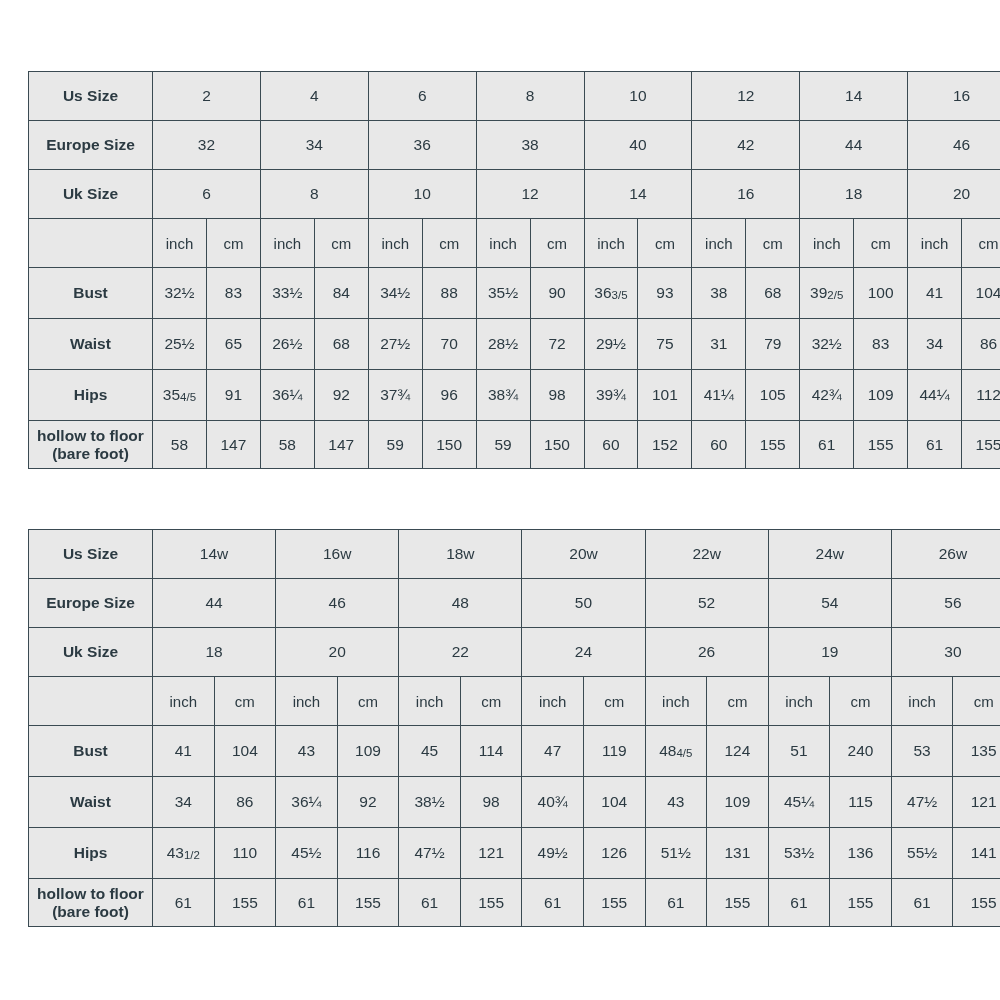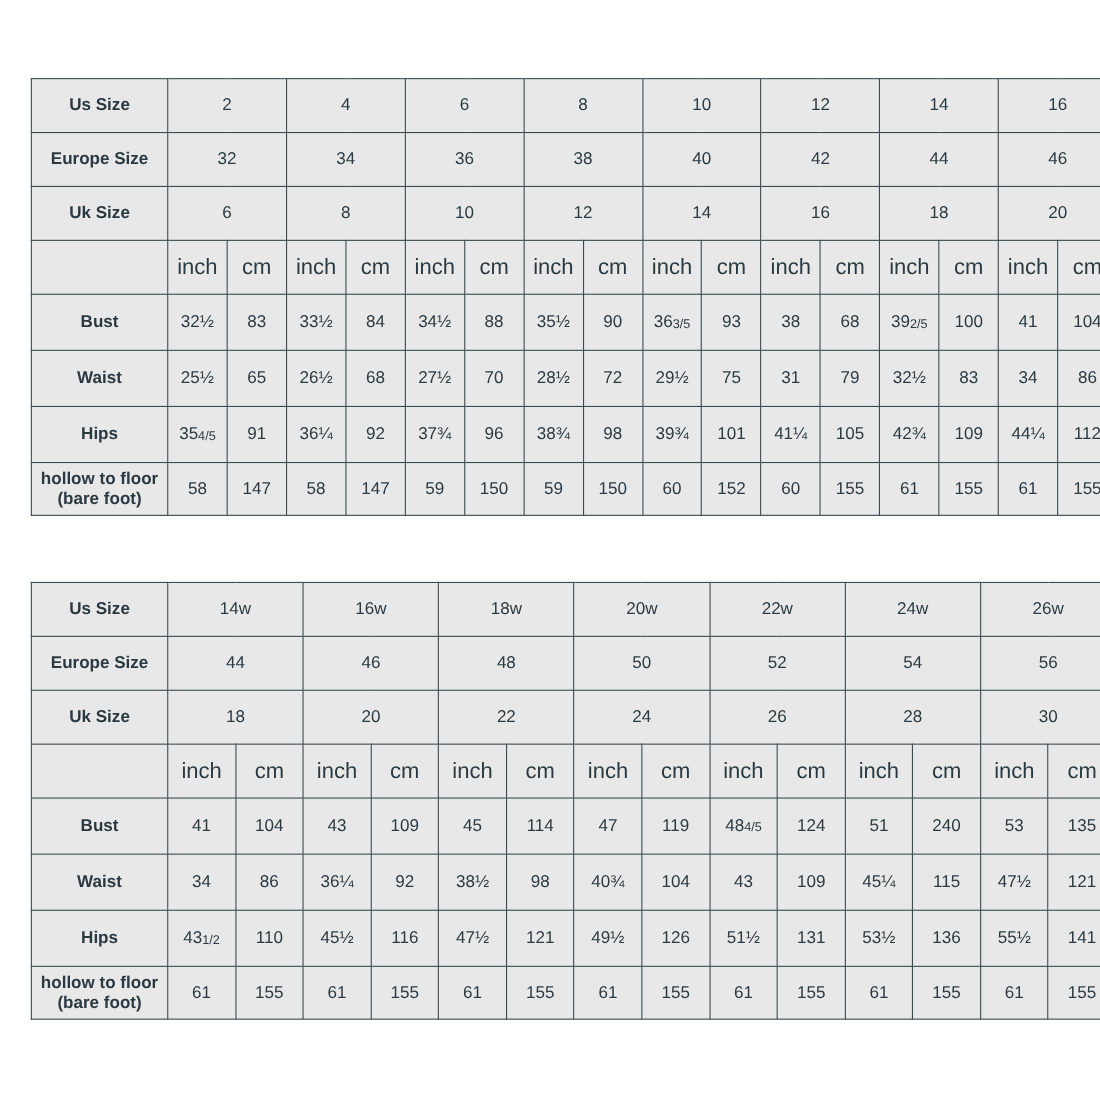--- a/index.html
+++ b/index.html
@@ -65,21 +65,21 @@
     background: #67c7f0;
   }
   td.inch {
     background: #e8e8e8;
   }
   tr.r-us td, tr.r-eu td, tr.r-uk td { height: 48px; }
   tr.r-unit td { height: 48px; }
   tr.r-meas td { height: 50px; }
   tr.r-hollow td { height: 47px; }
   tr.r-unit td.unit {
-    font-size: 20px;
+    font-size: 15px;
   }
   .frac-inline {
     white-space: nowrap;
   }
   .frac-inline .sm {
     font-size: 0.74em;
     vertical-align: -0.08em;
   }
 </style>
 </head>
@@ -245,21 +245,21 @@
             <td colspan="2" style="width:122.14285714285714px">54</td>
             <td colspan="2" style="width:122.14285714285714px">56</td>
           </tr>
           <tr class="r-uk">
             <td class="lbl">Uk Size</td>
             <td colspan="2" style="width:122.14285714285714px">18</td>
             <td colspan="2" style="width:122.14285714285714px">20</td>
             <td colspan="2" style="width:122.14285714285714px">22</td>
             <td colspan="2" style="width:122.14285714285714px">24</td>
             <td colspan="2" style="width:122.14285714285714px">26</td>
-            <td colspan="2" style="width:122.14285714285714px">28</td>
+            <td colspan="2" style="width:122.14285714285714px">19</td>
             <td colspan="2" style="width:122.14285714285714px">30</td>
           </tr>
           <tr class="r-unit">
             <td class="blank"></td>
             <td class="inch unit" style="width:61.07142857142857px">inch</td>
             <td class="cm unit" style="width:61.07142857142857px">cm</td>
             <td class="inch unit" style="width:61.07142857142857px">inch</td>
             <td class="cm unit" style="width:61.07142857142857px">cm</td>
             <td class="inch unit" style="width:61.07142857142857px">inch</td>
             <td class="cm unit" style="width:61.07142857142857px">cm</td>

